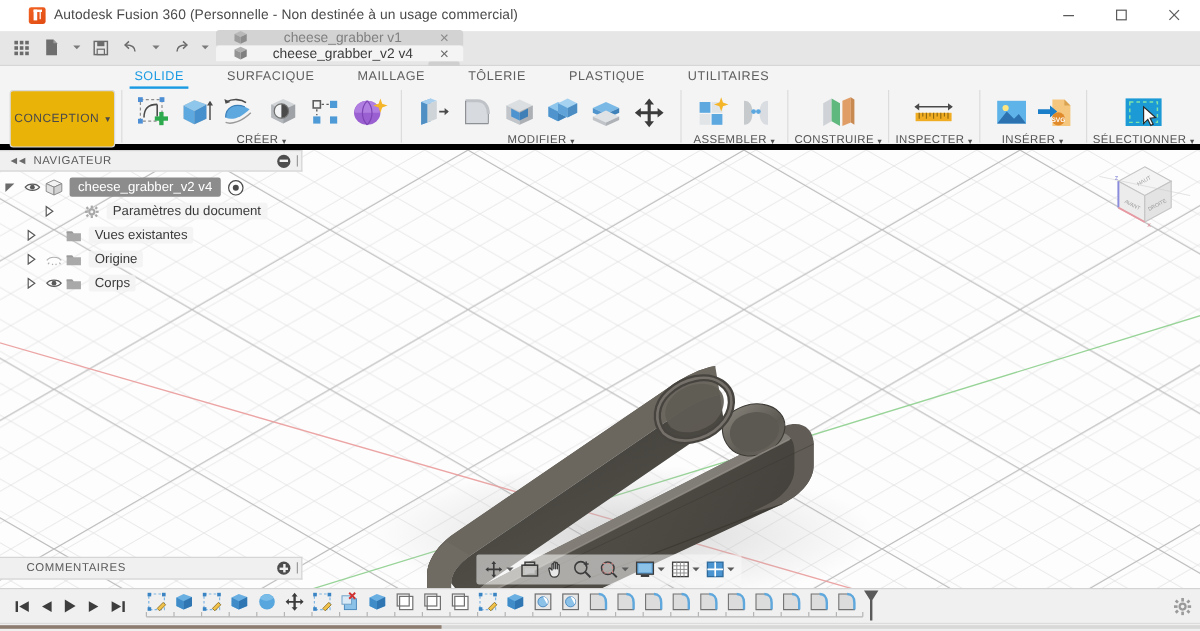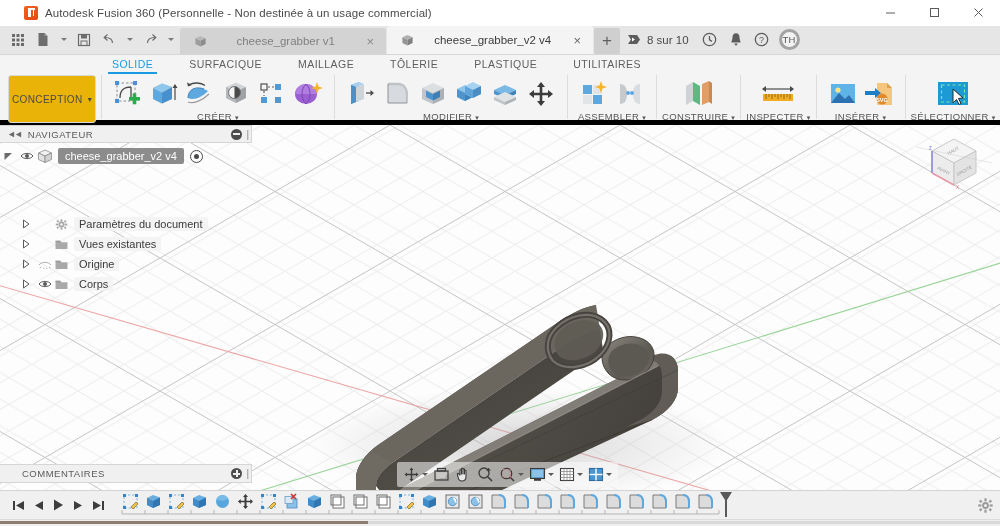--- a/index.html
+++ b/index.html
@@ -50,21 +50,21 @@
   .qat-btn {
     width:24px; height:24px; display:flex; align-items:center; justify-content:center;
     color:#6b6b6b;
   }
   .qat-btn.narrow { width:15px; }
   .caret-sm {
     width:0;height:0;border-left:3px solid transparent;border-right:3px solid transparent;
     border-top:3.5px solid #7a7a7a;
   }
 
-  .tabs { display:flex; align-items:flex-end; height:29px; }
+  .tabs { display:flex; align-items:flex-end; height:29px;flex-direction:column; }
   .doctab {
     height:26px; display:flex; align-items:center; gap:7px;
     padding:0 10px 0 14px; min-width:206px; position:relative;
     background:#d3d3d3; color:#808080; font-size:11.5px;
     border-radius:3px 3px 0 0; margin-right:1px;
   }
   .doctab.active { background:#f4f4f4; color:#3c3c3c; height:28px; }
   .doctab .tab-label { flex:1; text-align:center; white-space:nowrap; }
   .doctab .tab-close { font-size:13px; line-height:1; color:#8a8a8a; padding:0 2px; }
   .doctab.active .tab-close { color:#6a6a6a; }
@@ -721,21 +721,21 @@
           </span>
           <svg class="root-cube" viewBox="0 0 16 15">
             <path d="M8 1 L14.5 4 L8 7 L1.5 4 Z" fill="#f2f2f2" stroke="#8a8a8a" stroke-width="0.8"></path>
             <path d="M1.5 4 L8 7 L8 13.5 L1.5 10.5 Z" fill="#e2e2e2" stroke="#8a8a8a" stroke-width="0.8"></path>
             <path d="M14.5 4 L14.5 10.5 L8 13.5 L8 7 Z" fill="#d2d2d2" stroke="#8a8a8a" stroke-width="0.8"></path>
           </svg>
           <span class="lbl">cheese_grabber_v2 v4</span>
           <span class="target-ico"></span>
         </div>
 
-        <div class="trow" style="padding-left:18px;margin-top:48px;">
+        <div class="trow" style="padding-left:33px;">
           <span class="twist">
             <svg width="9" height="10" viewBox="0 0 9 10">
                 <path d="M1.5 1 L7 5 L1.5 9 Z" fill="none" stroke="#5a5a5a" stroke-width="1"></path>
               </svg>
           </span>
           <span class="eye"></span>
           <svg class="folder" viewBox="0 0 14 12">
             <circle cx="7" cy="6" r="3.3" fill="#a8a8a8"></circle>
             <circle cx="7" cy="6" r="1.4" fill="#f5f5f5"></circle>
             <g fill="#a8a8a8">

